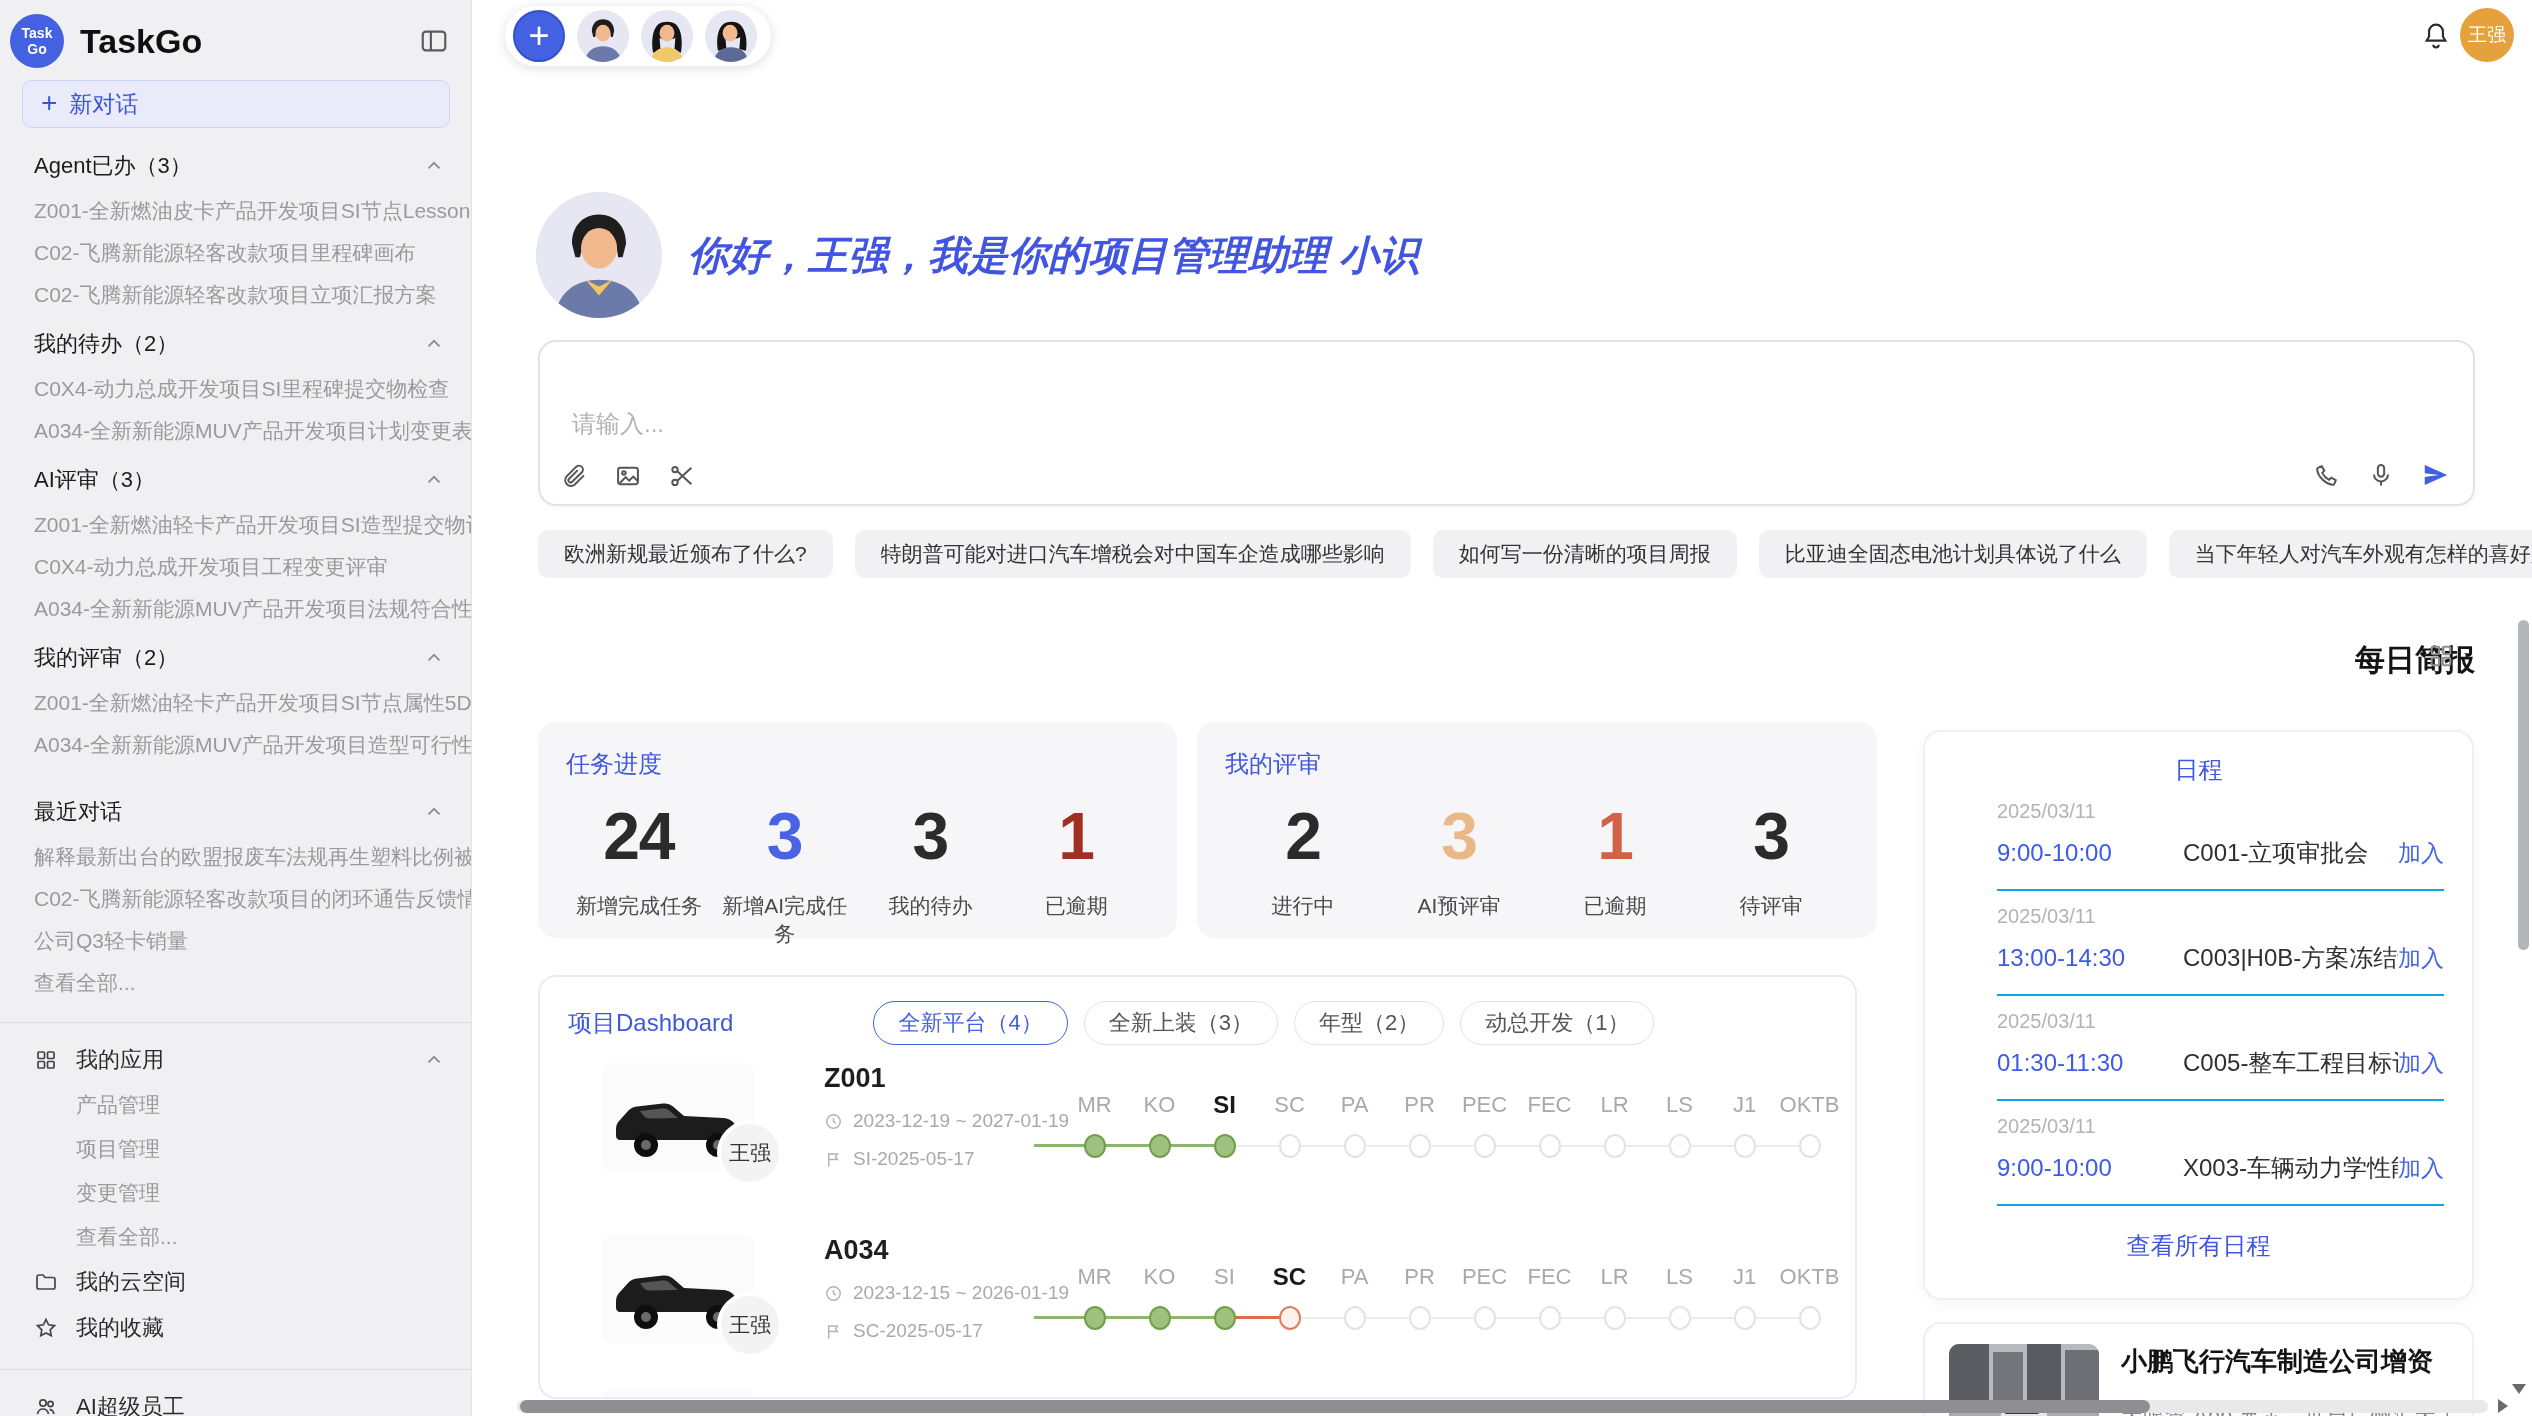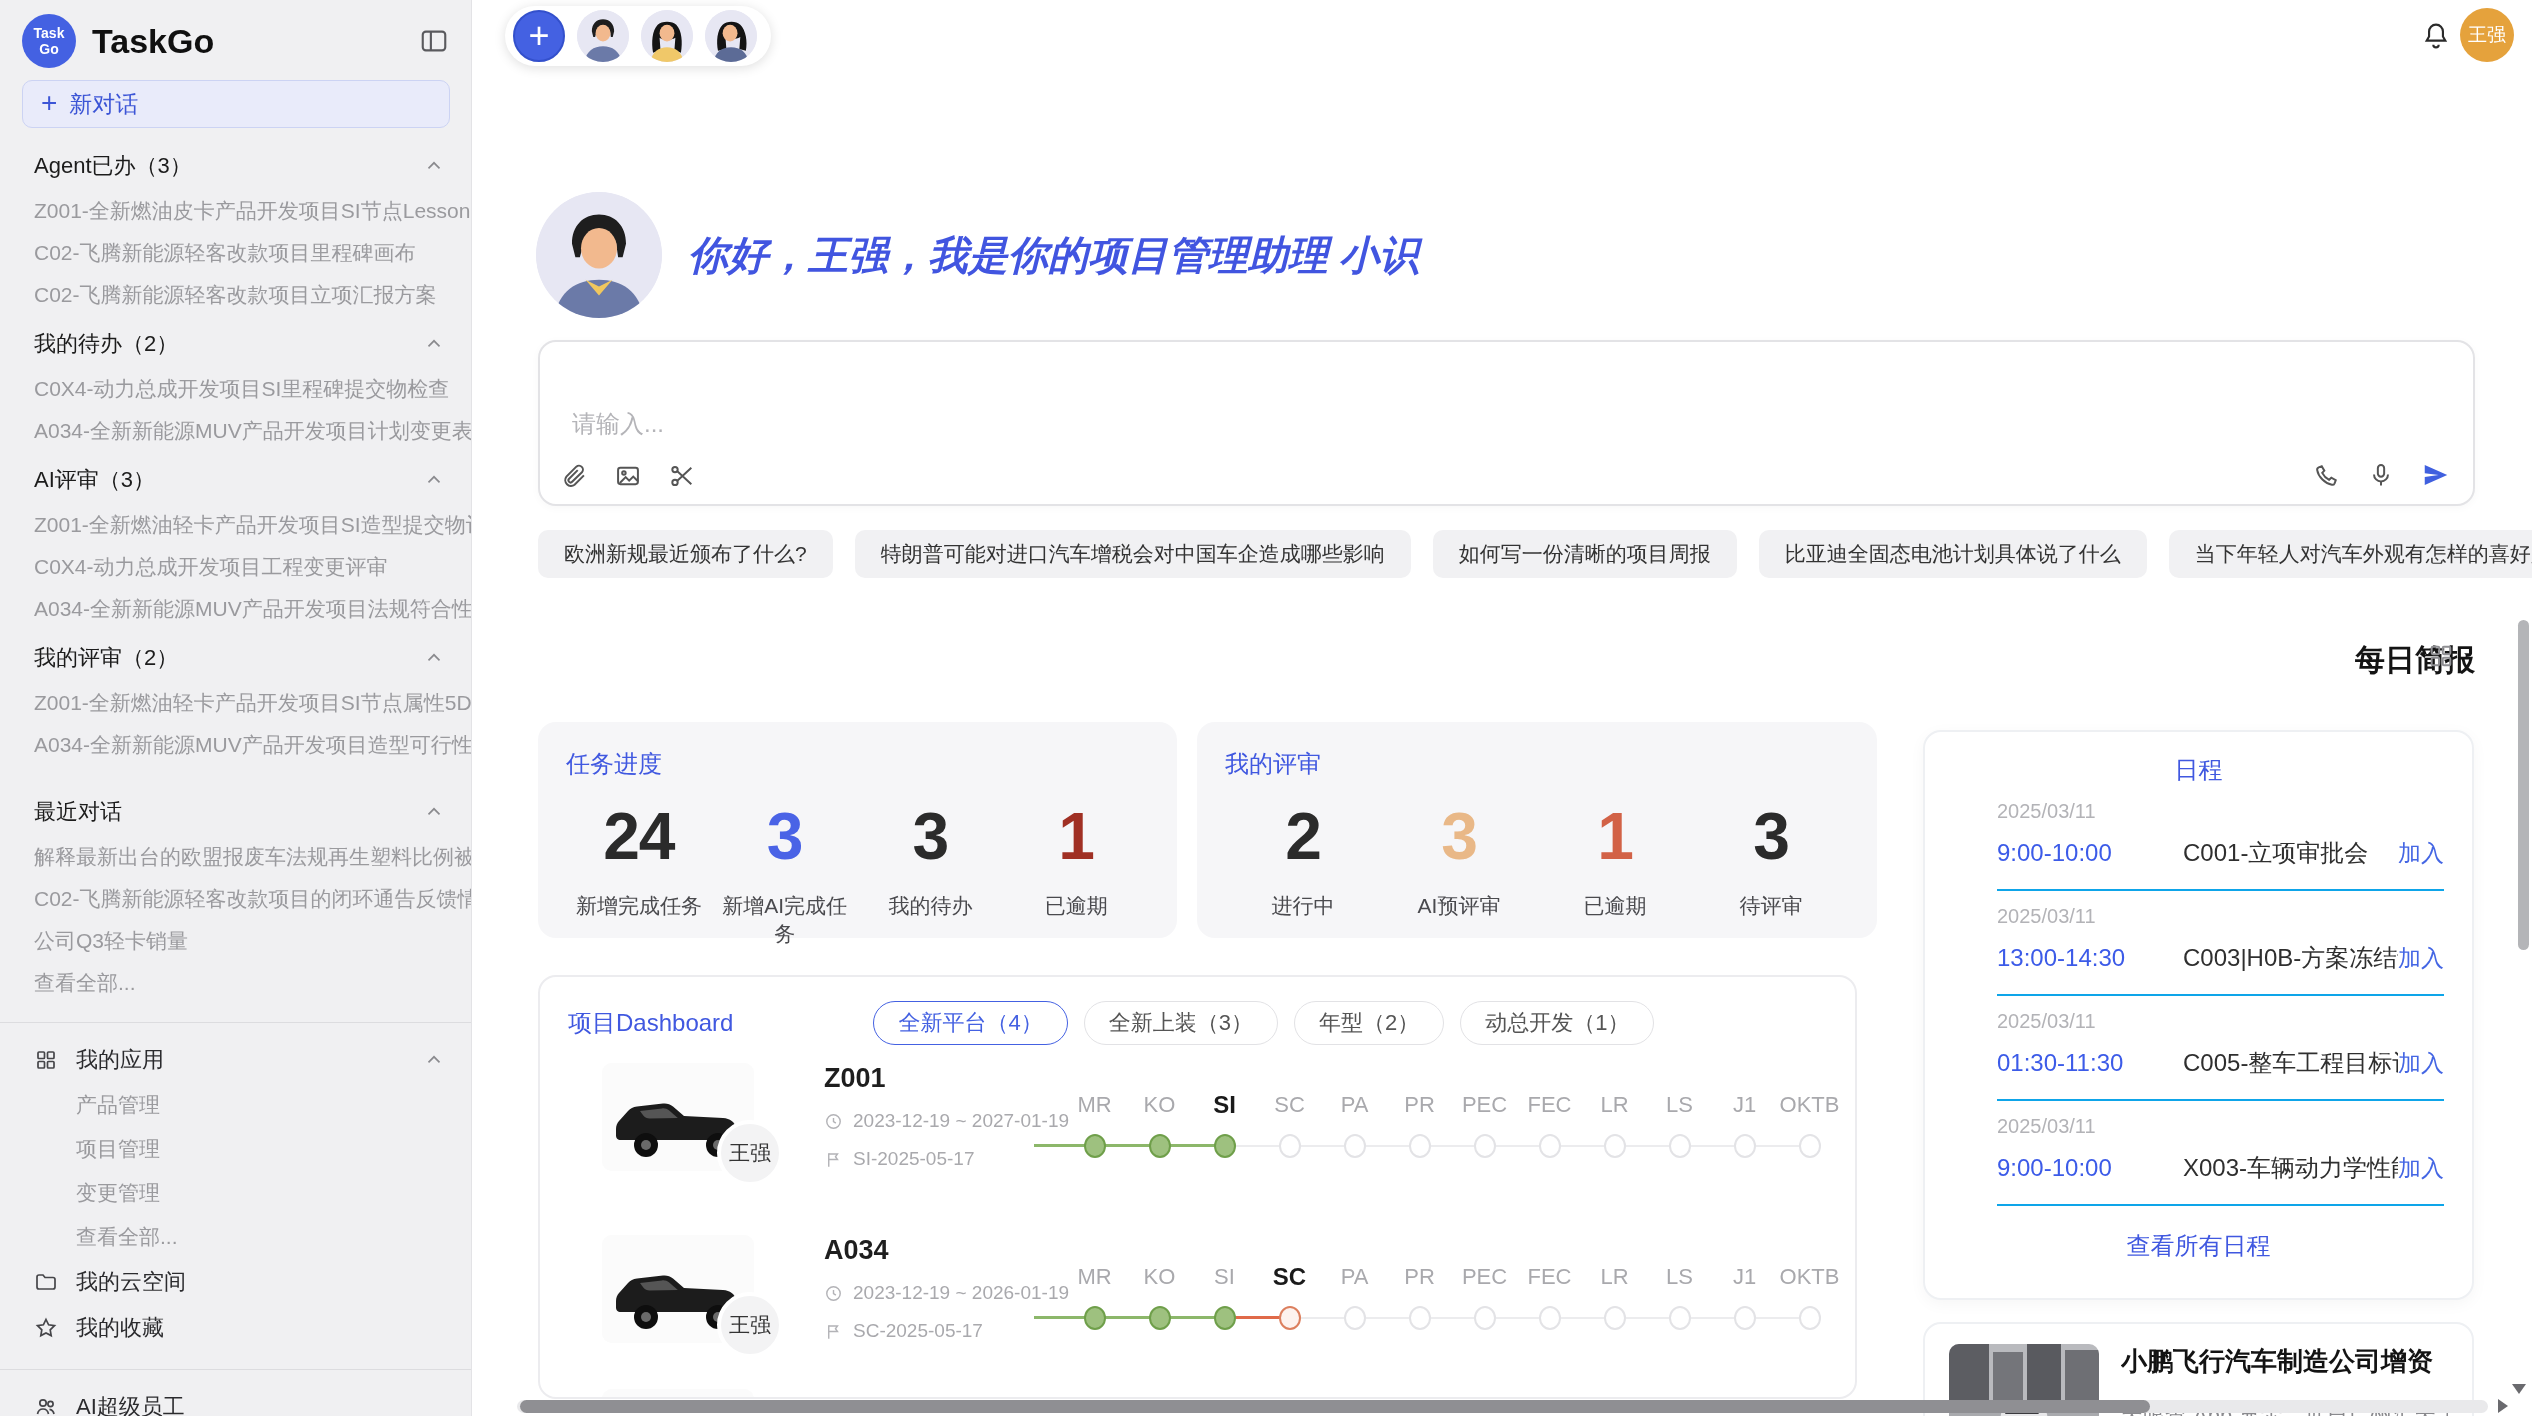--- a/index.html
+++ b/index.html
@@ -4,21 +4,21 @@
 <style>
   * { margin:0; padding:0; box-sizing:border-box; }
   html,body { width:2532px; height:1416px; overflow:hidden; background:#fff;
     font-family:"Liberation Sans","DejaVu Sans",sans-serif; color:#222; }
   #screen { position:relative; width:2532px; height:1416px; overflow:hidden; background:#fff; }
   svg { display:block; }
 
   
   .sidebar { position:absolute; left:0; top:0; bottom:0; width:472px;
     background:#f0f0f2; border-right:1px solid #e3e3e6; overflow:hidden; }
-  .side-header { display:flex; align-items:center; height:72px; padding:10px 22px 0 22px; }
+  .side-header { display:flex; align-items:center; height:72px; padding:10px 22px 0 10px; }
   .logo-circle { width:54px; height:54px; border-radius:50%; background:#4461e2; color:#fff;
     display:flex; flex-direction:column; align-items:center; justify-content:center;
     font-size:14px; line-height:16px; font-weight:bold; flex:0 0 auto; }
   .app-title { font-size:34px; font-weight:bold; color:#101010; margin-left:16px; flex:1; }
   .icon-btn { color:#5a5a5e; background:none; border:none; cursor:pointer; }
   .new-chat { margin:8px 22px 14px 22px; height:48px; width:428px; border:1px solid #ccd3f3;
     background:#e9ebfa; border-radius:10px; display:flex; align-items:center; padding:0 18px;
     color:#3c55d6; font-size:23px; cursor:pointer; }
   .new-chat .plus { font-size:28px; margin-right:12px; margin-top:-3px; }
   .side-sec { display:flex; align-items:center; justify-content:space-between;
@@ -563,21 +563,21 @@
         </div>
       <div class="proj-info">
         <div class="proj-name">A034</div>
         <div class="proj-meta">
             <span>
               <svg width="19" height="19" viewBox="0 0 24 24" fill="none" stroke="#b3b3b7" stroke-width="1.8">
                 <circle cx="12" cy="12" r="8.5"></circle>
                 <path d="M12 7.5V12l3 2"></path>
               </svg>
             </span>
-            <span>2023-12-19 ~ 2026-01-19</span>
+            <span>2023-12-15 ~ 2026-01-19</span>
           </div>
         <div class="proj-meta">
             <span>
               <svg width="19" height="19" viewBox="0 0 24 24" fill="none" stroke="#b3b3b7" stroke-width="1.8">
                 <path d="M6 21V4"></path>
                 <path d="M6 5h11l-2.5 3.5L17 12H6"></path>
               </svg>
             </span>
             <span>SC-2025-05-17</span>
           </div>

